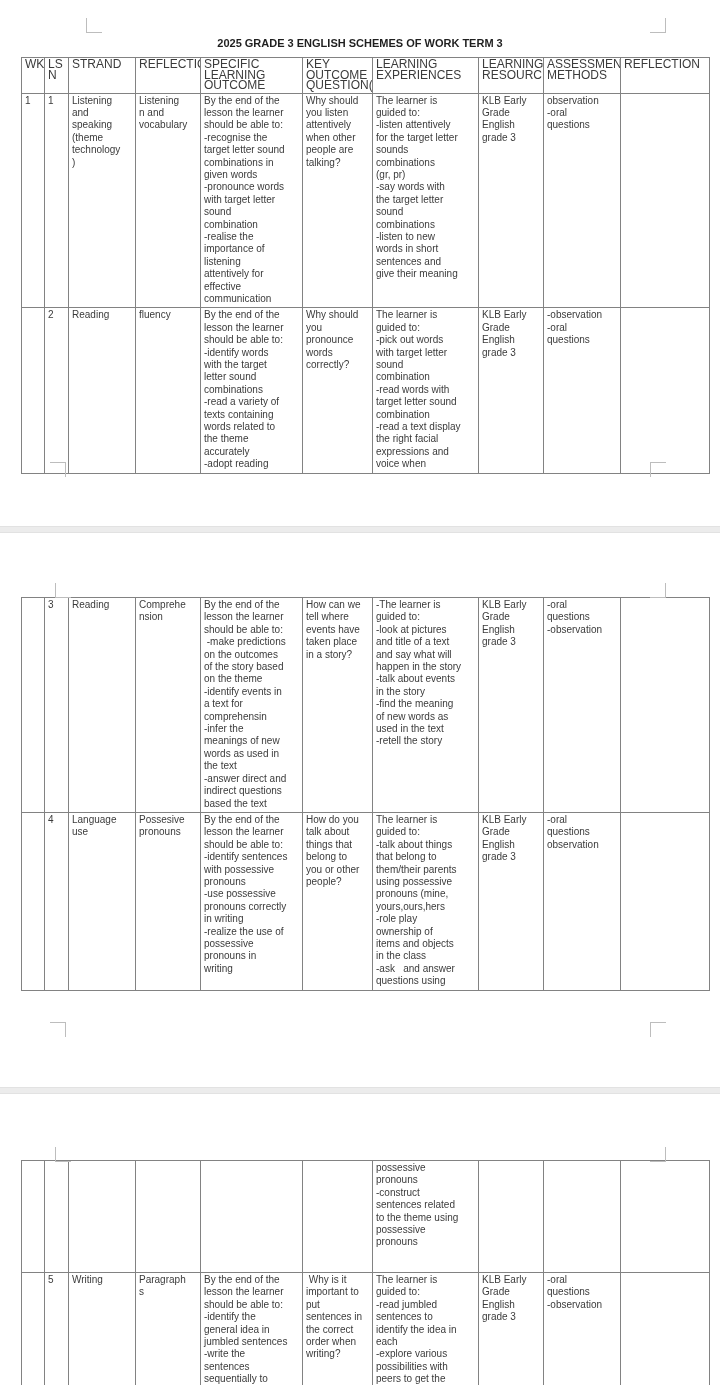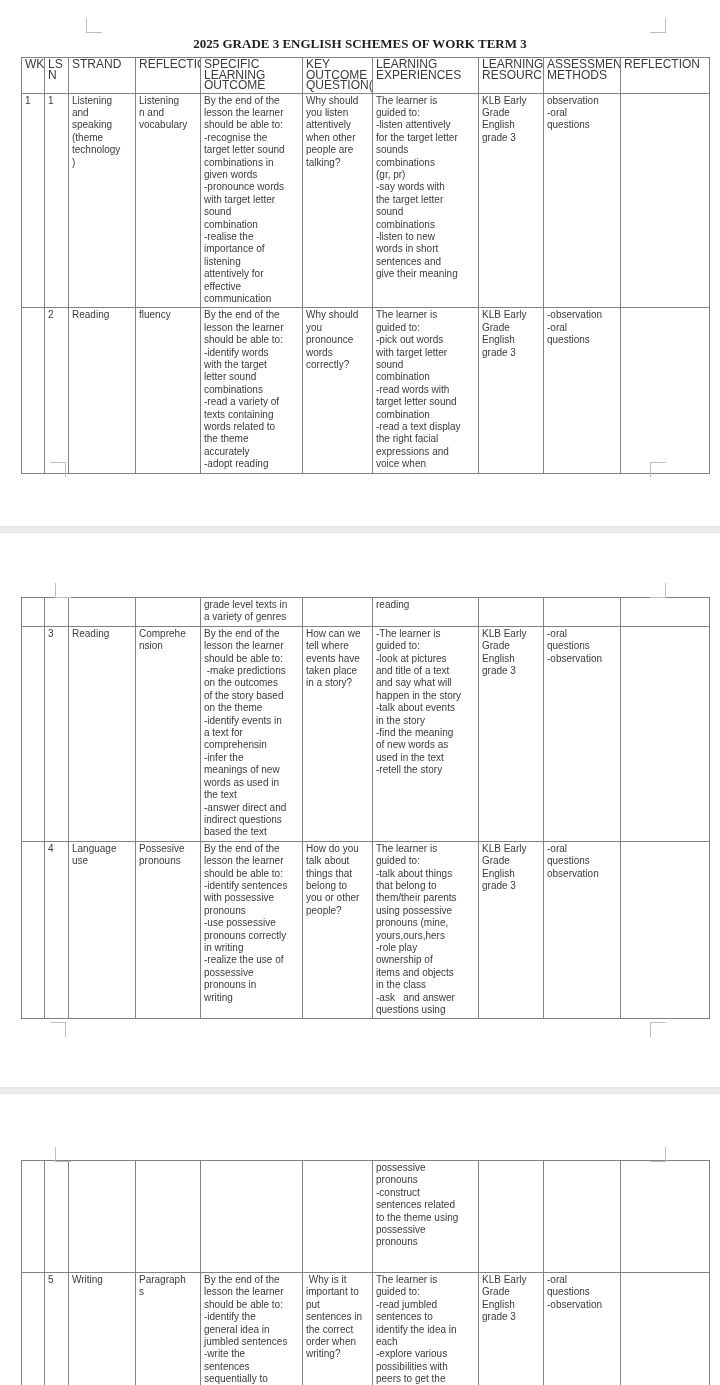--- a/index.html
+++ b/index.html
@@ -7,21 +7,21 @@
     width:720px;height:1385px;overflow:hidden;background:#ffffff;
     font-family:"Liberation Sans", sans-serif;color:#3b3b3b;
   }
   .page{position:relative;background:#ffffff;overflow:hidden;}
   #page1{height:526px;}
   #page2{height:554px;}
   #page3{height:291px;}
   .page-gap{height:7px;background:#ececec;border-top:1px solid #e2e2e2;border-bottom:1px solid #e2e2e2;box-sizing:border-box;}
   .doc-title{
     margin:0;padding-top:37px;text-align:center;
-    font-size:13px;line-height:13px;font-weight:700;color:#1f1f1f;font-family:Liberation Serif, serif;
+    font-size:11px;line-height:13px;font-weight:700;color:#1f1f1f;
   }
   table.doc-table{
     border-collapse:collapse;table-layout:fixed;
     width:688px;margin-left:21px;background:#fff;
   }
   #page1 table.doc-table{margin-top:7px;}
   #page2 table.doc-table{margin-top:64px;}
   #page3 table.doc-table{margin-top:66px;}
   th,td{
     border:1px solid #828282;vertical-align:top;padding:1px 3px 2px 3px;
@@ -205,33 +205,20 @@
           <col style="width:67px">
           <col style="width:65px">
         <col style="width:102px">
           <col style="width:70px">
           <col style="width:106px">
           <col style="width:65px">
         <col style="width:77px">
           <col style="width:89px">
       </colgroup>
       <tbody>
-          <tr style="height: 25px;">
-            <td></td>
-            <td></td>
-            <td></td>
-            <td></td>
-            <td>grade level texts in
-a variety of genres</td>
-            <td></td>
-            <td>reading</td>
-            <td></td>
-            <td></td>
-            <td></td>
-          </tr>
           <tr style="height: 214px;">
             <td></td>
             <td>3</td>
             <td>Reading</td>
             <td>Comprehe
 nsion</td>
             <td>By the end of the
 lesson the learner
 should be able to:
  -make predictions

